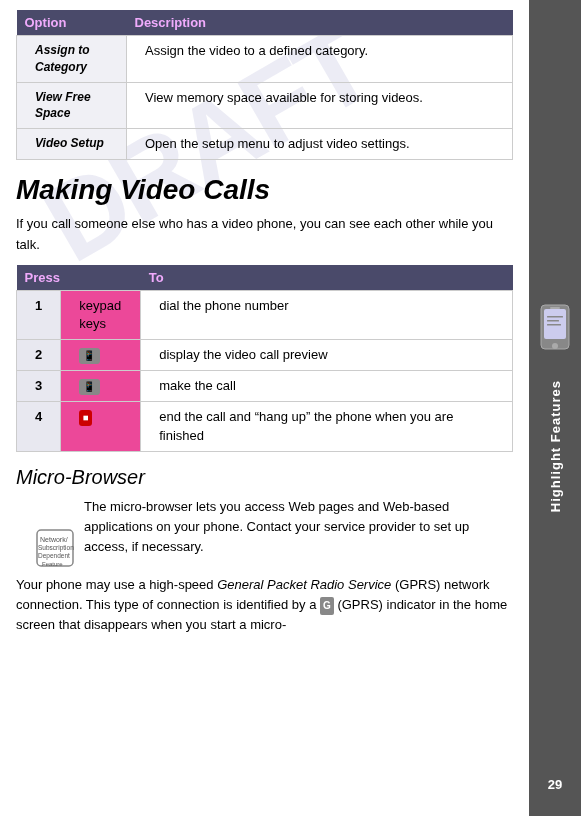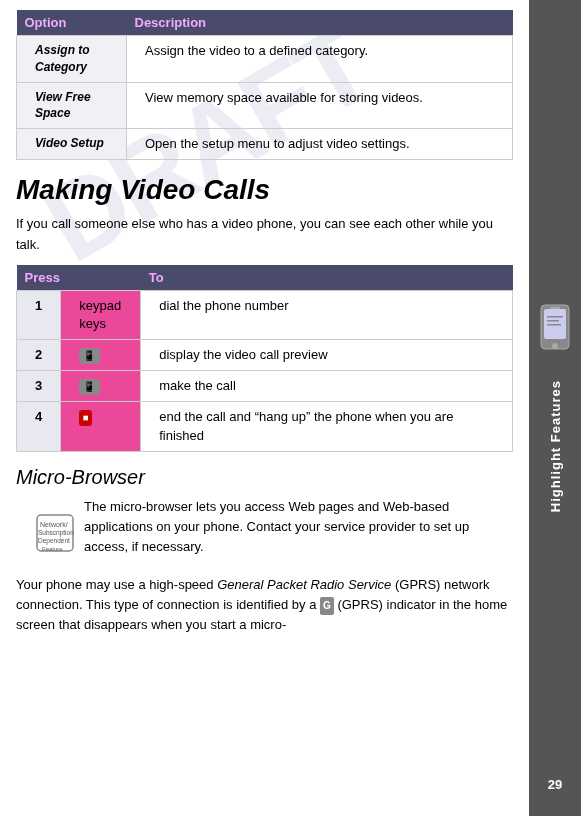--- a/index.html
+++ b/index.html
@@ -169,21 +169,21 @@
       font-size: 13px;
       line-height: 1.55;
       margin-bottom: 10px;
       position: relative;
       z-index: 1;
     }
 
     
     .network-icon-row {
       display: flex;
-      align-items: center;
+      align-items: flex-end;
       gap: 10px;
       margin-bottom: 8px;
       position: relative;
       z-index: 1;
       padding-left: 20px;
     }
 
     .network-icon {
       flex-shrink: 0;
       width: 38px;

